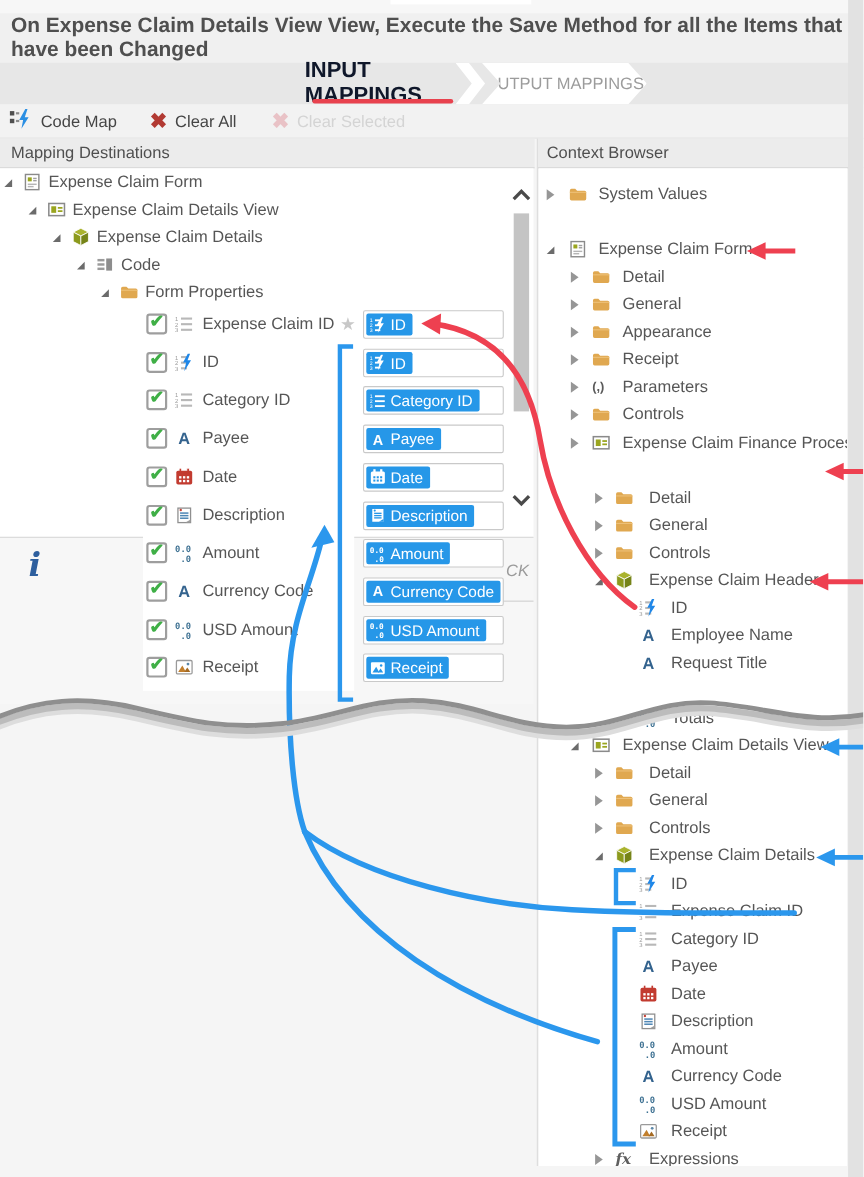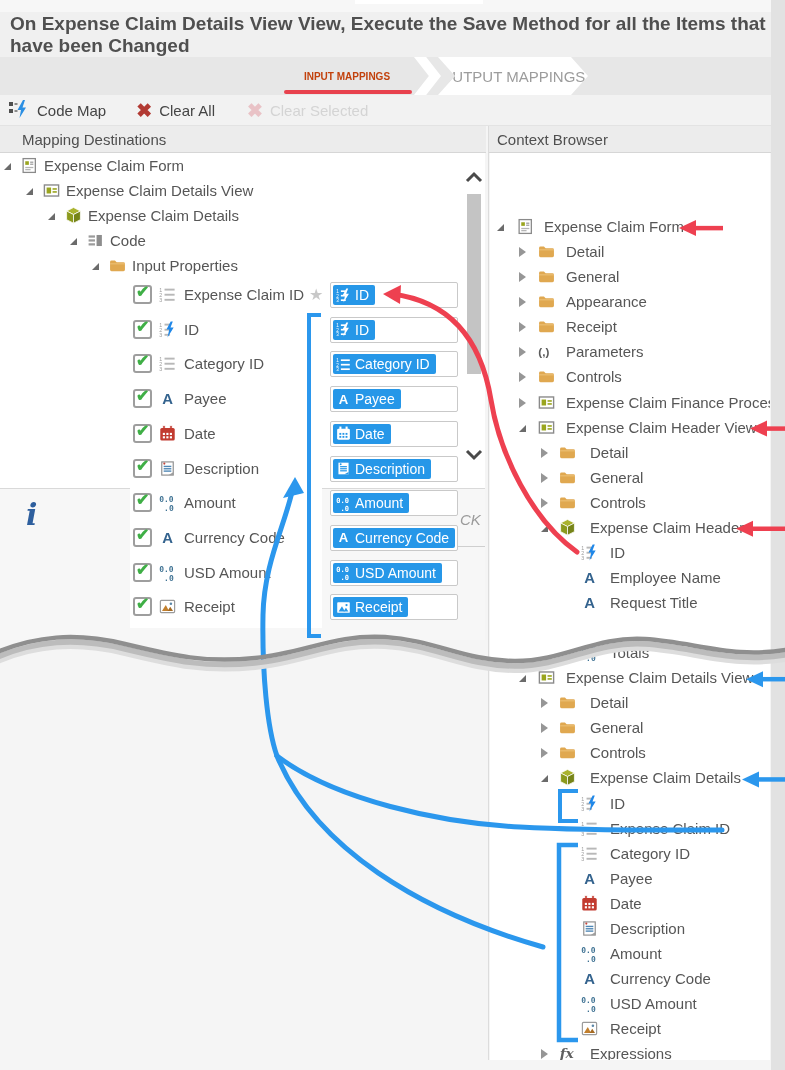--- a/index.html
+++ b/index.html
@@ -5,35 +5,35 @@
   html,body{margin:0;padding:0;background:#f5f5f5;font-family:"Liberation Sans",sans-serif;}
   #app{position:relative;width:785px;height:1070px;overflow:hidden;background:#f5f5f5;}
   .abs{position:absolute;}
   .top-strip{left:0;top:0;width:785px;height:12px;background:#f7f7f7;}
   .white-frag{left:355px;top:0;width:128px;height:4px;background:#ffffff;}
   .instr-band{left:0;top:12px;width:785px;height:45px;background:#f0f0f0;}
   .instruction{left:10px;top:12px;width:768px;height:45px;display:flex;align-items:center;
     font-size:19px;font-weight:bold;color:#4f4f4f;}
   .tabband{left:0;top:57px;width:785px;height:38px;background:#e7e7e7;}
   .tab-active{left:277px;top:57px;width:140px;height:38px;display:flex;align-items:center;justify-content:center;
-    font-size:10px;font-weight:bold;color:#c2410c;}
+    font-size:20px;font-weight:bold;color:#0f172a;}
   .tab-underline{position:absolute;left:7px;bottom:1px;width:128px;height:4px;border-radius:2px;}
   .chev{left:414px;top:57px;width:27px;height:38px;background:#fff;
     clip-path:polygon(0 0,45% 0,100% 50%,45% 100%,0 100%,55% 50%);}
   .tab-inactive{left:438px;top:57px;width:150px;height:38px;background:#fff;display:flex;align-items:center;justify-content:center;
     font-size:15px;color:#9c9c9c;clip-path:polygon(0 0,calc(100% - 17px) 0,100% 50%,calc(100% - 17px) 100%,0 100%,17px 50%);}
   .toolbar{left:0;top:95px;width:785px;height:31px;background:#f2f2f2;display:flex;align-items:center;border-bottom:1px solid #e3e3e3;box-sizing:border-box;}
   .tool{display:flex;align-items:center;gap:7px;font-size:15px;color:#454545;cursor:default;}
   .t1{margin-left:8px;} .t2{margin-left:30px;} .t3{margin-left:32px;}
   .xicon{font-size:19px;font-weight:bold;line-height:19px;}
   .xred{color:#b23a33;} .xpink{color:#e9c2c6;}
   .dis{color:#d4d4d4;}
   .pheader{top:126px;height:27px;background:#ececec;border-bottom:1px solid #d6d6d6;display:flex;align-items:center;
     font-size:15px;color:#4f4f4f;box-sizing:border-box;}
-  .ph-left{left:0;width:486px;padding-left:22px;}
+  .ph-left{left:0;width:486px;padding-left:10px;}
   .ph-right{left:489px;width:296px;padding-left:8px;}
   .lbody{left:0;top:153px;width:485px;height:335px;background:#fff;}
   .linfo{left:0;top:488px;width:485px;height:152px;background:#f7f7f7;border-top:1px solid #d9d9d9;box-sizing:border-box;}
   .lcard{left:130px;top:487px;width:192px;height:141px;background:#fff;}
   .iicon{left:26px;top:497px;font-family:"DejaVu Serif",serif;font-style:italic;font-weight:bold;font-size:30px;color:#2e5f9e;}
   .ckfrag{left:460px;top:511px;font-size:15px;color:#9b9b9b;font-style:italic;}
   .ckline{left:452px;top:546px;width:33px;height:1px;background:#cfcfcf;}
   .vdivider{left:488px;top:126px;width:1px;height:934px;background:#dcdcdc;}
   .rbody{left:490px;top:153px;width:280px;height:907px;background:#fff;overflow:hidden;}
   .rstrip{left:771px;top:0;width:14px;height:1070px;background:#e2e2e2;}
@@ -102,20 +102,28 @@
   <div class="abs lbody"></div>
   <div class="abs linfo"></div>
   <div class="abs lcard"></div>
   <div class="abs iicon">i</div>
   <div class="abs ckfrag">CK</div>
   <div class="abs ckline"></div>
 
   <div class="abs vdivider"></div>
   <div class="abs rbody">
     <div id="right-rows" style="position:absolute;left:0;top:0;width:280px;height:907px;">
+        <div class="trow" style="top: 12px; width: 280px;">
+          <span class="tg-col" style="left:7px"></span>
+          <span class="ticon" style="left:27px"><svg width="17" height="17" viewBox="0 0 16 16">
+              <path d="M1 4.8 Q1 3.4 2.4 3.4 L5.6 3.4 L7.2 5 L13.6 5 Q15 5 15 6.4 L15 12 Q15 13.4 13.6 13.4 L2.4 13.4 Q1 13.4 1 12 Z" fill="#e0a850"></path>
+              <rect x="1" y="6" width="14" height="0.9" fill="#eec27a"></rect>
+            </svg></span>
+          <span class="tlabel" style="left:54px">System Values</span>
+        </div>
         <div class="trow" style="top: 62.12px; width: 280px;">
           <span class="tg-exp" style="left:7px"></span>
           <span class="ticon" style="left:27px"><svg width="17" height="17" viewBox="0 0 16 16">
               <rect x="2" y="1.5" width="11.5" height="13" fill="#fff" stroke="#8a8a8a" stroke-width="1.2"></rect>
               <rect x="4" y="4" width="3.4" height="3.4" fill="#9aa51f"></rect>
               <rect x="8.6" y="4.3" width="3" height="1.2" fill="#9f9f9f"></rect>
               <rect x="8.6" y="6.2" width="3" height="1.2" fill="#9f9f9f"></rect>
               <rect x="4" y="9.3" width="7.6" height="1.2" fill="#b5b5b5"></rect>
               <rect x="4" y="11.3" width="5" height="1.2" fill="#b5b5b5"></rect>
             </svg></span>
@@ -170,30 +178,20 @@
         </div>
         <div class="trow" style="top: 237.54px; width: 280px;">
           <span class="tg-col" style="left:29px"></span>
           <span class="ticon" style="left:48px"><svg width="17" height="17" viewBox="0 0 16 16">
               <rect x="1.3" y="2.8" width="13.4" height="10.4" fill="#fff" stroke="#8a8a8a" stroke-width="1.3"></rect>
               <rect x="3.4" y="5.2" width="4.2" height="5.6" fill="#9aa51f"></rect>
               <rect x="9" y="5.8" width="4" height="1.5" fill="#9aa51f"></rect>
               <rect x="9" y="8.6" width="4" height="1.5" fill="#9aa51f"></rect>
             </svg></span>
           <span class="tlabel" style="left:76px">Expense Claim Finance Processi</span>
-        </div>
-        <div class="trow" style="top: 262.6px; width: 280px;">
-          <span class="tg-exp" style="left:29px"></span>
-          <span class="ticon" style="left:48px"><svg width="17" height="17" viewBox="0 0 16 16">
-              <rect x="1.3" y="2.8" width="13.4" height="10.4" fill="#fff" stroke="#8a8a8a" stroke-width="1.3"></rect>
-              <rect x="3.4" y="5.2" width="4.2" height="5.6" fill="#9aa51f"></rect>
-              <rect x="9" y="5.8" width="4" height="1.5" fill="#9aa51f"></rect>
-              <rect x="9" y="8.6" width="4" height="1.5" fill="#9aa51f"></rect>
-            </svg></span>
-          <span class="tlabel" style="left:76px">Expense Claim Header View</span>
         </div>
         <div class="trow" style="top: 287.66px; width: 280px;">
           <span class="tg-col" style="left:51px"></span>
           <span class="ticon" style="left:69px"><svg width="17" height="17" viewBox="0 0 16 16">
               <path d="M1 4.8 Q1 3.4 2.4 3.4 L5.6 3.4 L7.2 5 L13.6 5 Q15 5 15 6.4 L15 12 Q15 13.4 13.6 13.4 L2.4 13.4 Q1 13.4 1 12 Z" fill="#e0a850"></path>
               <rect x="1" y="6" width="14" height="0.9" fill="#eec27a"></rect>
             </svg></span>
           <span class="tlabel" style="left:100px">Detail</span>
         </div>
         <div class="trow" style="top: 312.72px; width: 280px;">
@@ -441,21 +439,21 @@
             <rect x="9" y="2.8" width="5" height="10.4" fill="#8d8d8d"></rect>
           </svg></span>
         <span class="tlabel" style="left:110px">Code</span>
       </div>
       <div class="trow" style="top: 253.6px;">
         <span class="tg-exp" style="left:92px"></span>
         <span class="ticon" style="left:109px"><svg width="17" height="17" viewBox="0 0 16 16">
             <path d="M1 4.8 Q1 3.4 2.4 3.4 L5.6 3.4 L7.2 5 L13.6 5 Q15 5 15 6.4 L15 12 Q15 13.4 13.6 13.4 L2.4 13.4 Q1 13.4 1 12 Z" fill="#e0a850"></path>
             <rect x="1" y="6" width="14" height="0.9" fill="#eec27a"></rect>
           </svg></span>
-        <span class="tlabel" style="left:132px">Input Properties</span>
+        <span class="tlabel" style="left:132px">Form Properties</span>
       </div>
     </div>
   <div id="map-rows">
       <div class="trow" style="top: 283px;">
         <span class="cb" style="left:133px">
           <span class="ck">✔</span>
         </span>
         <span class="ticon" style="left:159px"><svg width="17" height="17" viewBox="0 0 16 16">
             <text x="0.2" y="5.5" font-size="5" fill="#9b9b9b" font-family="Liberation Sans,sans-serif">1</text>
             <rect x="5.2" y="2.5" width="9.5" height="1.8" fill="#b8b8b8"></rect>

